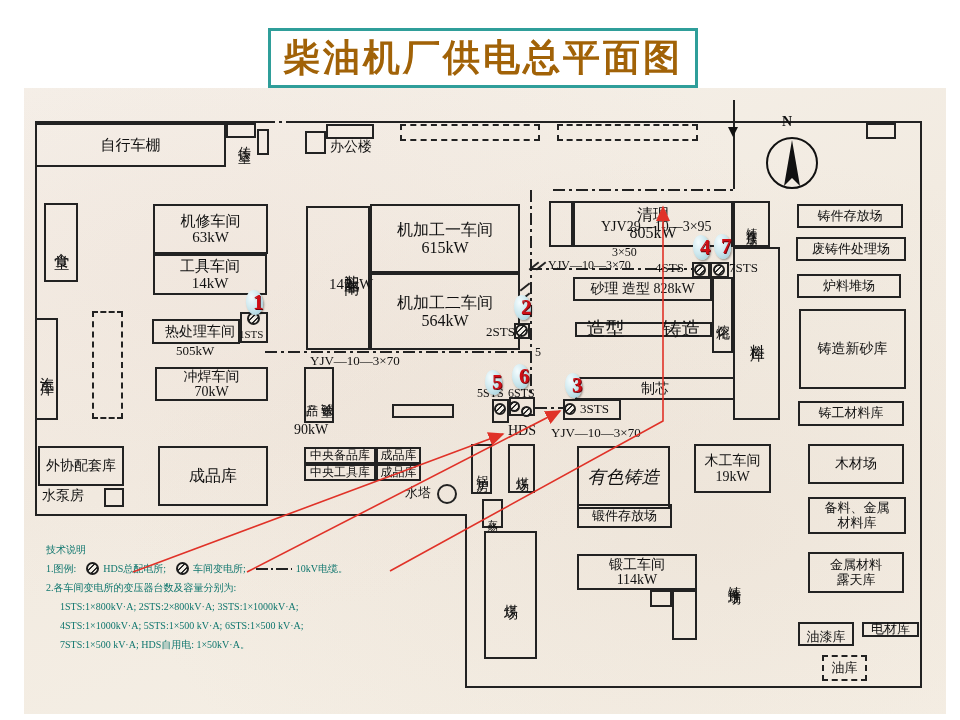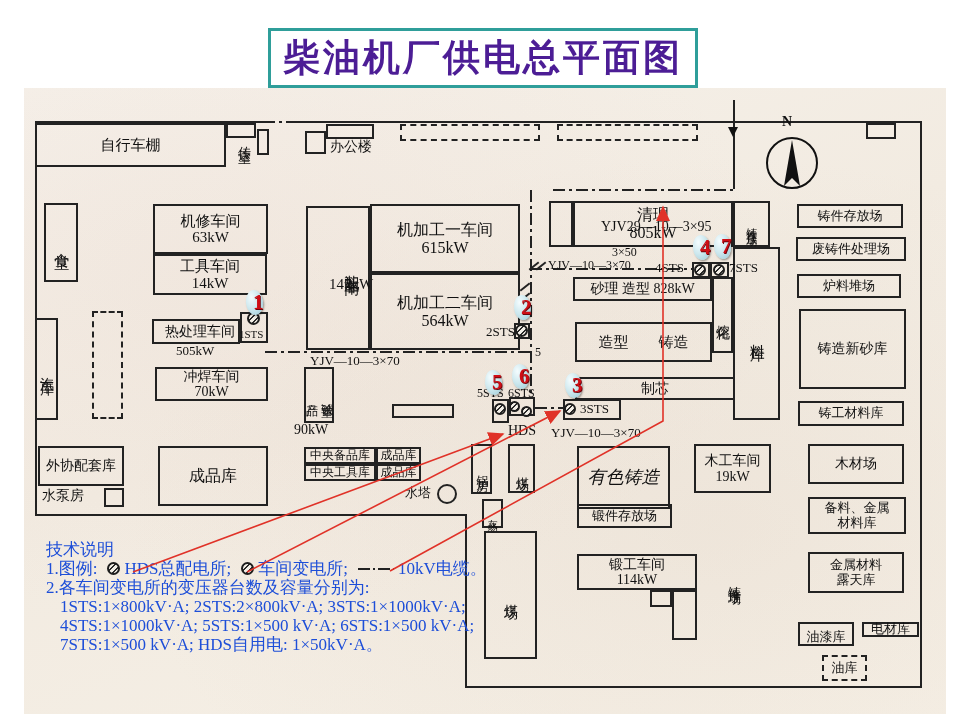--- a/index.html
+++ b/index.html
@@ -6,21 +6,21 @@
   body{width:960px;height:720px;background:#fff;position:relative;overflow:hidden;
        font-family:"Liberation Serif","DejaVu Serif",serif;color:#111}
   #plan{position:absolute;left:0;top:0;width:960px;height:720px}
   .paper{position:absolute;left:24px;top:88px;width:922px;height:626px;
          background:
            radial-gradient(ellipse at 20% 30%, rgba(226,200,190,.18), transparent 55%),
            radial-gradient(ellipse at 75% 70%, rgba(214,196,180,.20), transparent 60%),
            linear-gradient(160deg,#f6f1ea 0%,#f2ebe1 45%,#f6f0e6 100%);z-index:0}
   .title-box{position:absolute;left:268px;top:28px;width:424px;height:54px;border:3px solid #2f9e9a;
              background:#fff;display:flex;align-items:center;justify-content:center;z-index:6}
-  .title-box span{font-size:37px;font-weight:700;color:#4c1d95;letter-spacing:3px;white-space:nowrap}
+  .title-box span{font-size:37px;font-weight:700;color:#a16207;letter-spacing:3px;white-space:nowrap}
   .wall{position:absolute;background:#222;z-index:1}
   .cab{position:absolute;z-index:1}
   .cab.h{height:2px;background:repeating-linear-gradient(90deg,#222 0 12px,transparent 12px 16px,#222 16px 19px,transparent 19px 23px)}
   .cab.v{width:2px;background:repeating-linear-gradient(180deg,#222 0 12px,transparent 12px 16px,#222 16px 19px,transparent 19px 23px)}
   .cab.solid{background:#222}
   .hash{position:absolute;width:2px;height:12px;background:#222;transform:rotate(52deg);z-index:2}
   .arrd{position:absolute;width:0;height:0;border-left:5px solid transparent;border-right:5px solid transparent;
         border-top:10px solid #111;z-index:2}
   .bx{position:absolute;border:2px solid #222;box-sizing:border-box;display:flex;flex-direction:column;
       align-items:center;justify-content:center;text-align:center;line-height:1.1;z-index:2;background:transparent}
@@ -41,21 +41,21 @@
   .circle{position:absolute;border:2px solid #222;border-radius:50%;box-sizing:border-box;z-index:2}
   .mk{position:absolute;z-index:6;width:0;height:0}
   .mk .e{position:absolute;left:-10px;top:-13px;width:17px;height:25px;border-radius:50%;
          background:radial-gradient(ellipse at 35% 28%, #f4fcfe 0%, #cfe9ef 45%, #93c5d4 100%);
          box-shadow:1px 1.5px 2px rgba(0,0,0,.35);transform:rotate(-6deg)}
   .mk .n{position:absolute;left:-3px;top:-13px;font:700 21px "Liberation Serif",serif;color:#cf0e16;
          text-shadow:0.7px 0.7px 0 #6e050b}
   .overlay{position:absolute;left:0;top:0;z-index:5;pointer-events:none}
   .compass{position:absolute;left:762px;top:116px;width:62px;height:78px;z-index:2}
   .compass .nl{position:absolute;left:20px;top:-2px;font-size:14px;font-weight:600}
-  .legend{position:absolute;left:46px;top:540px;width:620px;font-size:17px;z-index:3;color:#1d4ed8}
+  .legend{position:absolute;left:46px;top:540px;width:620px;font-size:10px;z-index:3;color:#0f766e}
   .lg{height:19px;display:flex;align-items:center;white-space:nowrap}
   .lg.ind{padding-left:14px}
 </style>
 </head>
 <body>
 
 <div id="plan">
   <div class="paper"></div>
 
   <div class="title-box">
@@ -196,21 +196,21 @@
     </div>
     <div class="bx" style="left: 573px; top: 277px; width: 139px; height: 24px; font-size: 14px;">
       <span class="lb">砂理 造型  828kW</span>
     </div>
     <div class="bx vert" style="left: 712px; top: 277px; width: 21px; height: 76px; font-size: 14px;">
       <span class="lb">熔化</span>
     </div>
     <div class="bx vert" style="left: 733px; top: 247px; width: 47px; height: 173px; font-size: 15px;">
       <span class="lb">料库</span>
     </div>
-    <div class="bx" style="left: 575px; top: 322px; width: 137px; height: 40px; font-size: 15px;">
+    <div class="bx" style="left: 575px; top: 322px; width: 137px; height: 15px; font-size: 19px;">
       <span class="lb">造型　　铸造</span>
     </div>
     <div class="bx" style="left: 575px; top: 377px; width: 160px; height: 23px; font-size: 14px;">
       <span class="lb">制芯</span>
     </div>
     <div class="bx" style="left: 563px; top: 399px; width: 58px; height: 21px; font-size: 14px;"></div>
     <div class="bx" style="left: 692px; top: 262px; width: 18px; height: 16px; font-size: 14px;"></div>
     <div class="bx" style="left: 710px; top: 262px; width: 19px; height: 16px; font-size: 14px;"></div>
     <div class="bx" style="left: 492px; top: 399px; width: 17px; height: 24px; font-size: 14px;"></div>
     <div class="bx" style="left: 509px; top: 397px; width: 26px; height: 19px; font-size: 14px;"></div>

